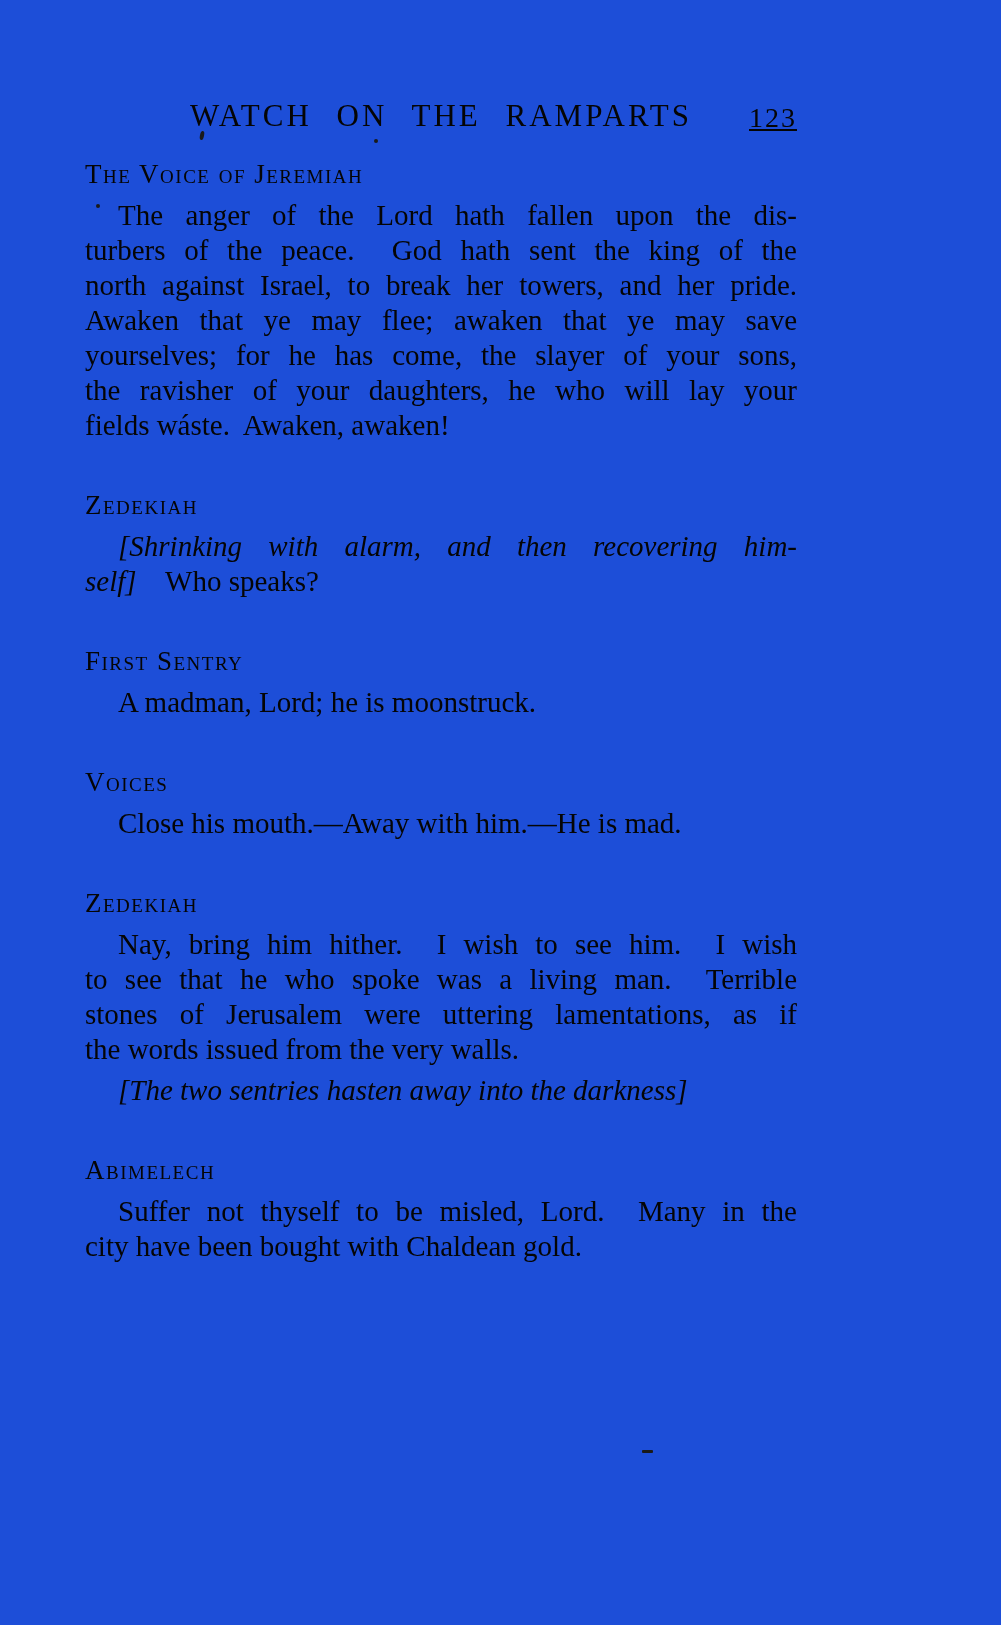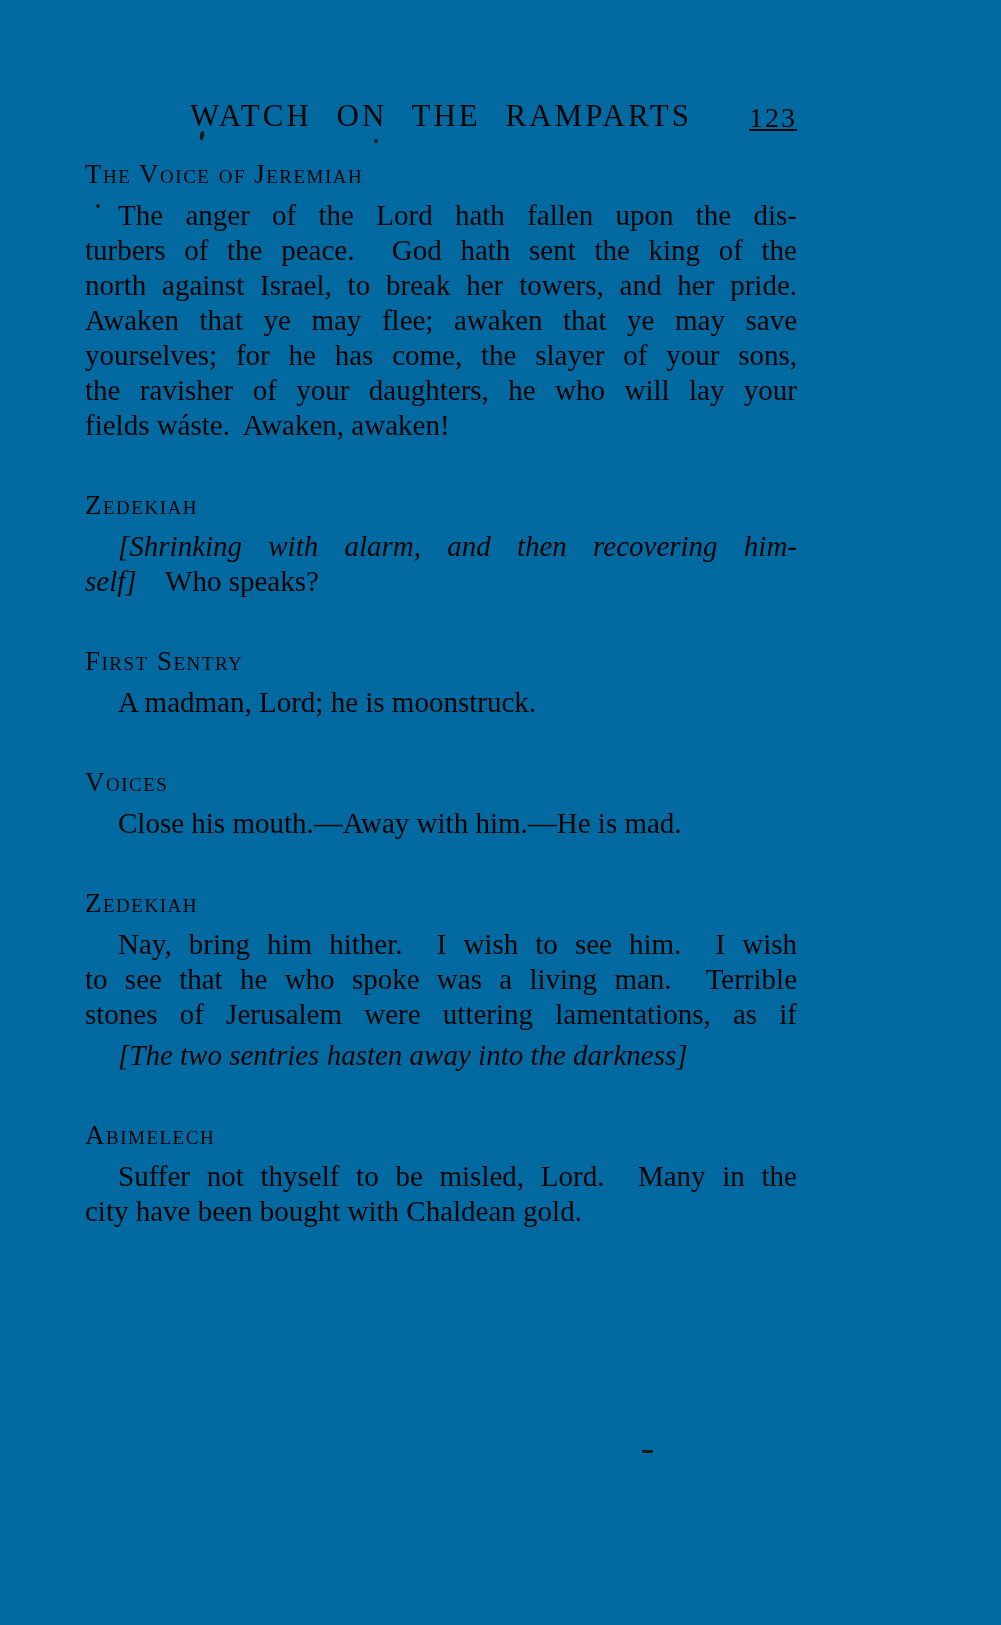--- a/index.html
+++ b/index.html
@@ -1,20 +1,20 @@
 <!DOCTYPE html>
 <html><head>
 <meta charset="utf-8">
 <style>
   html, body { margin: 0; padding: 0; background: #ffffff; }
   .page {
     position: relative;
     width: 1001px;
     height: 1625px;
-    background: #0369a1;
+    background: #1d4ed8;
     color: #050505;
     font-family: "Liberation Serif", "DejaVu Serif", serif;
     overflow: hidden;
     box-sizing: border-box;
     padding: 96px 204px 0 85px;
   }
   .content { position: relative; width: 712px; }
 
   
   .running-head {
@@ -112,20 +112,21 @@
           <div class="speech">
             <div class="line last-line indent"><span>Close his mouth.—Away with him.—He is mad.</span></div>
           </div>
         </section>
         <section class="section">
           <div class="speaker-heading">Zedekiah</div>
           <div class="speech">
             <div class="line indent"><span>Nay, bring him hither.  I wish to see him.  I wish</span></div>
             <div class="line"><span>to see that he who spoke was a living man.  Terrible</span></div>
             <div class="line"><span>stones of Jerusalem were uttering lamentations, as if</span></div>
+            <div class="line last-line"><span>the words issued from the very walls.</span></div>
           </div>
           <div class="speech">
             <div class="line last-line indent"><span class="it">[The two sentries hasten away into the darkness]</span></div>
           </div>
         </section>
         <section class="section">
           <div class="speaker-heading">Abimelech</div>
           <div class="speech">
             <div class="line indent"><span>Suffer not thyself to be misled, Lord.  Many in the</span></div>
             <div class="line last-line"><span>city have been bought with Chaldean gold.</span></div>

